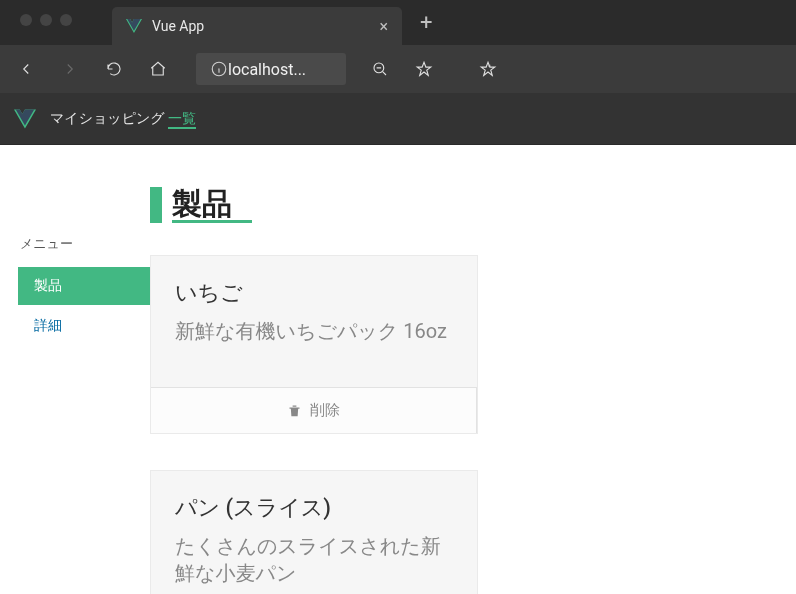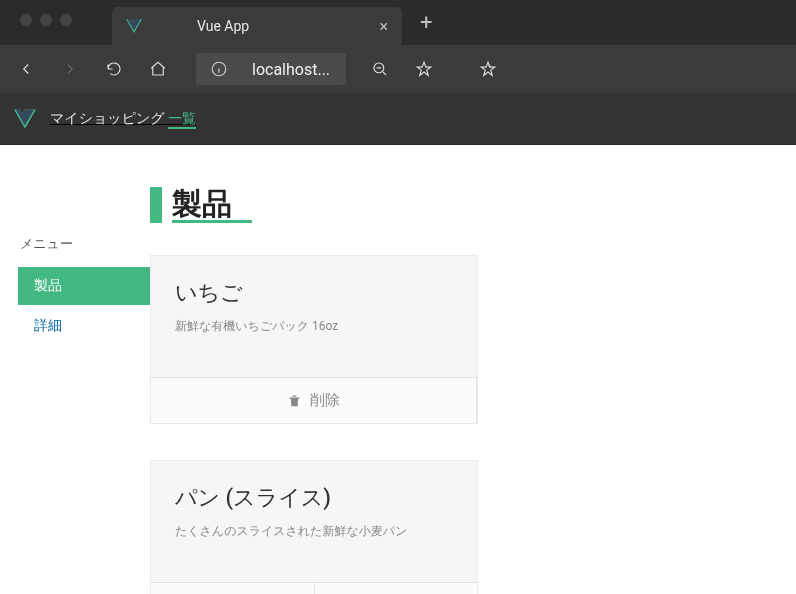--- a/index.html
+++ b/index.html
@@ -37,21 +37,20 @@
       background: #3b3b3b;
       height: 38px;
       width: 290px;
       display: flex;
       align-items: center;
       padding: 0 14px;
       border-top-left-radius: 5px;
       border-top-right-radius: 5px;
       position: relative;
       margin-top: 7px;
-      gap: 45px;
     }
     .tab-vue-icon {
       width: 16px;
       height: 14px;
       margin-right: 10px;
     }
     .tab-title {
       color: #e8e8e8;
       font-size: 14px;
       flex: 1;
@@ -88,21 +87,21 @@
     }
     .toolbar-btn.disabled { color: #6a6a6a; }
     .toolbar-btn svg { width: 18px; height: 18px; }
     .address-bar {
       background: #4a4a4a;
       border-radius: 3px;
       height: 32px;
       display: flex;
       align-items: center;
       padding: 0 14px;
-      gap: 24px;
+      gap: 0;
       margin-left: 14px;
       min-width: 150px;
     }
     .address-bar .info-icon { color: #d0d0d0; }
     .address-text {
       color: #f0f0f0;
       font-size: 16px;
       white-space: nowrap;
     }
     .toolbar-right {
@@ -113,21 +112,20 @@
     }
 
     
     .app-navbar {
       background: #333333;
       height: 52px;
       display: flex;
       align-items: center;
       padding: 0 14px;
       border-bottom: 1px solid #2a2a2a;
-      text-decoration: underline;
     }
     .app-logo {
       width: 22px;
       height: 20px;
       margin-right: 14px;
     }
     .app-title {
       color: #e8e8e8;
       font-size: 14px;
       font-weight: 500;
@@ -205,21 +203,21 @@
     .card-body {
       padding: 22px 24px 42px 24px;
     }
     .card-title {
       font-size: 22px;
       font-weight: 500;
       color: #333;
       margin-bottom: 10px;
     }
     .card-desc {
-      font-size: 12px;
+      font-size: 20px;
       color: #888;
     }
     .card-actions {
       display: flex;
       border-top: 1px solid #e2e2e2;
       background: #fcfcfc;
     }
     .card-action {
       flex: 1;
       text-align: center;

